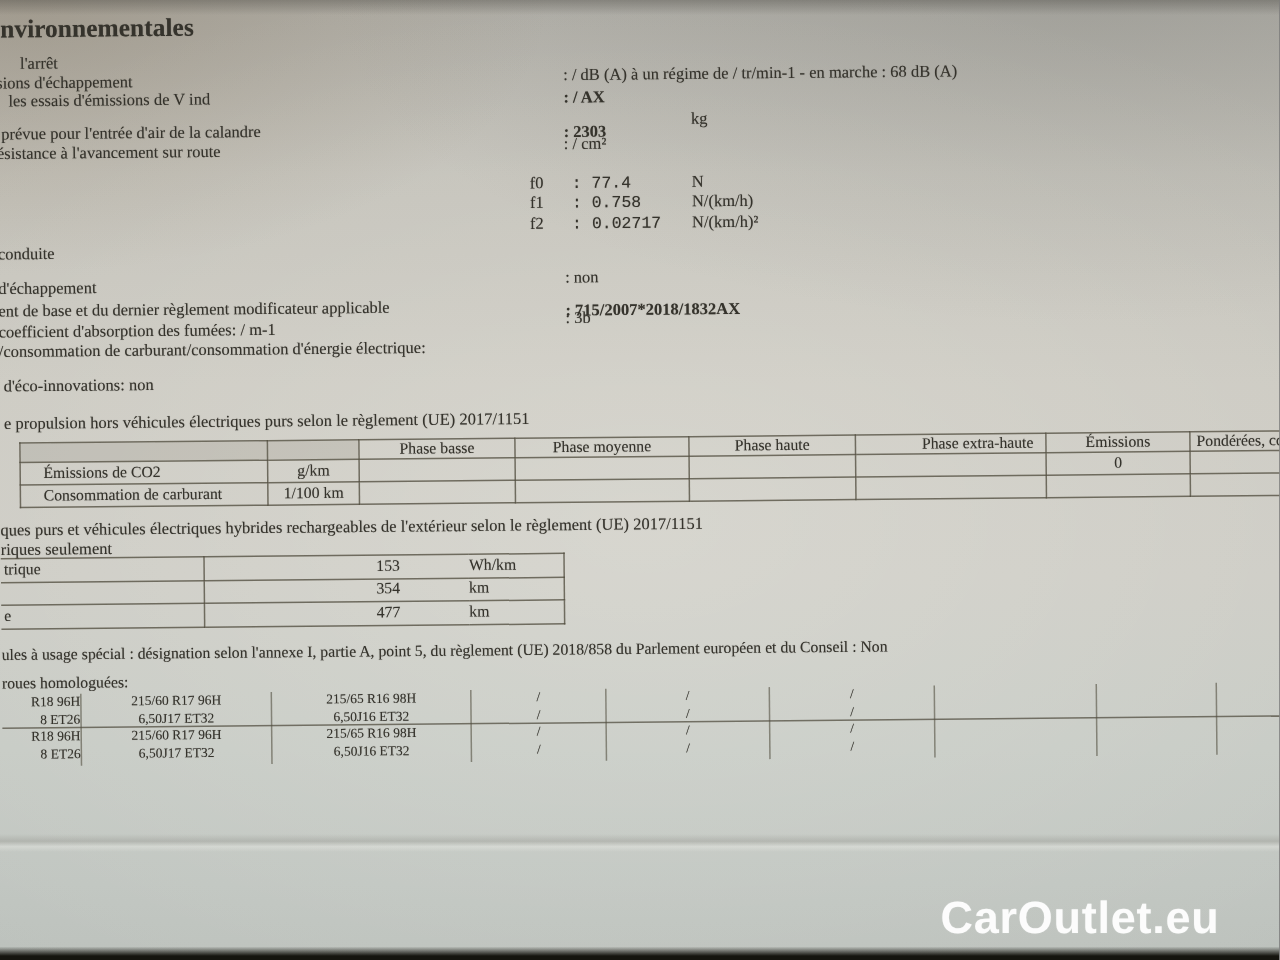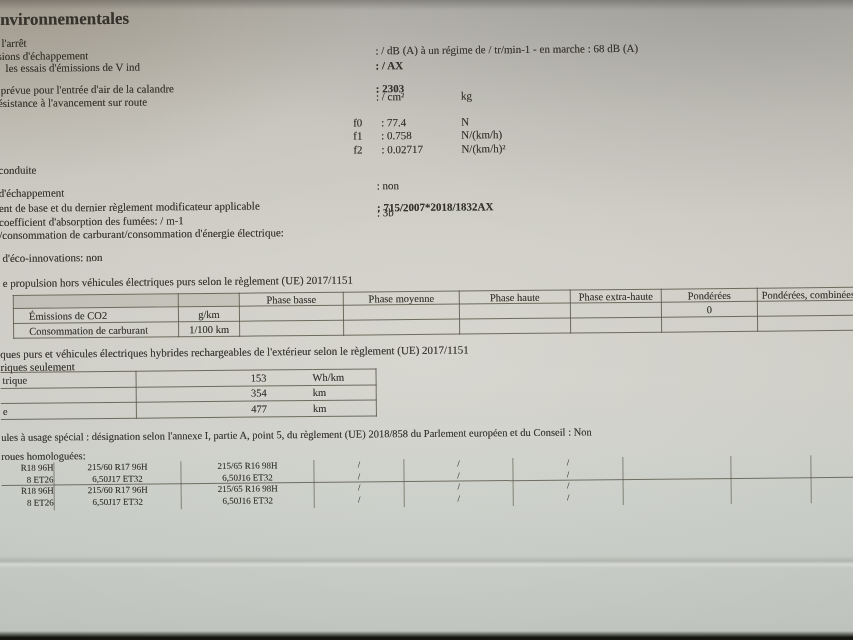--- a/index.html
+++ b/index.html
@@ -15,21 +15,21 @@
       linear-gradient(180deg,#b0aea7 0%,#c3c1b9 18%,#cbc9c1 40%,#cccbc4 60%,#c6cac4 78%,#c0c5c0 92%,#bcc1bc 100%);
   }
   .paper{position:absolute;left:0;top:0;width:853px;height:640px;
     transform:rotate(-0.55deg);transform-origin:0 320px;}
   .ln{position:absolute;font-size:11px;line-height:12px;white-space:nowrap;
       text-shadow:0 0 .6px rgba(53,51,44,.45);}
   .b{font-weight:bold;}
   .sm{font-size:10.5px;}
   
   .frow .fk{display:inline-block;width:28px;}
-  .frow .fv{display:inline-block;width:80px;}
+  .frow .fv{display:inline-block;width:80px;font-family:Liberation Mono, monospace;}
   
   table.t1{position:absolute;left:13px;top:295px;width:838px;border-collapse:collapse;
     table-layout:fixed;font-size:10.5px;text-shadow:0 0 .6px rgba(53,51,44,.4);}
   table.t1 th,table.t1 td{border:1px solid rgba(82,78,64,.78);font-weight:normal;
     text-align:center;padding:0;overflow:hidden;white-space:nowrap;}
   table.t1 th{height:12px;font-size:10.5px;}
   table.t1 td{height:14px;}
   table.t1 .lbl{text-align:left;padding-left:15px;}
   table.t1 .shade{background:rgba(110,105,92,.14);}
   
@@ -60,31 +60,31 @@
     color:rgba(255,255,255,.92);text-shadow:0 0 1px rgba(255,255,255,.3);}
 </style>
 </head>
 <body>
 
 <div class="photo">
   <div class="paper">
 
     <div class="ln b" style="left:3px;top:14px;font-size:17px;">nvironnementales</div>
 
-    <div class="ln" style="left:4px;top:37px;text-align:right;">l'arrêt</div>
+    <div class="ln" style="left:16px;top:37px;text-align:right;">l'arrêt</div>
     <div class="ln" style="left:378px;top:48px;">:   / dB (A)   à un régime de / tr/min-1 - en marche :   68 dB (A)</div>
 
     <div class="ln" style="left:0px;top:50px;">sions d'échappement</div>
     <div class="ln b" style="left:378px;top:63px;">: / AX</div>
 
     <div class="ln" style="left:8px;top:62px;">les essais d'émissions de V ind</div>
 
     <div class="ln" style="left:3px;top:84px;">prévue pour l'entrée d'air de la calandre</div>
     <div class="ln b" style="left:378px;top:86px;">: 2303</div>
-    <div class="ln" style="left:463px;top:94px;">kg</div>
+    <div class="ln" style="left:463px;top:78px;">kg</div>
 
     <div class="ln" style="left:0px;top:97px;">ésistance à l'avancement sur route</div>
     <div class="ln" style="left:378px;top:94px;">: / cm²</div>
 
     <div class="ln frow" style="left:355px;top:120px;">
       <span class="fk">f0</span><span class="fv">: 77.4</span><span>N</span>
     </div>
     <div class="ln frow" style="left:355px;top:133px;">
       <span class="fk">f1</span><span class="fv">: 0.758</span><span>N/(km/h)</span>
     </div>
@@ -108,22 +108,22 @@
     <div class="ln" style="left:3px;top:277px;">e propulsion hors véhicules électriques purs selon le règlement (UE) 2017/1151</div>
 
     <table class="t1">
       <tbody>
           <tr>
         <th class="shade" style="width:164px;"></th>
         <th class="shade" style="width:60px;"></th>
         <th style="width:103px;">Phase basse</th>
         <th style="width:115px;">Phase moyenne</th>
         <th style="width:110px;">Phase haute</th>
-        <th style="width:90px;">Phase extra-haute</th>
-        <th style="width:95px;">Pondérées</th>
+        <th style="width:90px;padding-left:36px;">Phase extra-haute</th>
+        <th style="width:95px;">Émissions</th>
         <th style="width:101px;">Pondérées, combinées</th>
       </tr>
       <tr>
         <td class="lbl">Émissions de CO2</td>
         <td>g/km</td>
         <td></td>
         <td></td>
         <td></td>
         <td></td>
         <td>0</td>
@@ -223,13 +223,14 @@
         <div class="cell"></div>
         <div class="cell"></div>
       </div>
     </div>
     <div class="midline"></div>
 
   </div>
 
   <div class="fold"></div>
   <div class="bottom-edge"></div>
+  <div class="watermark">CarOutlet.eu</div>
 </div>
 
 </body></html>

